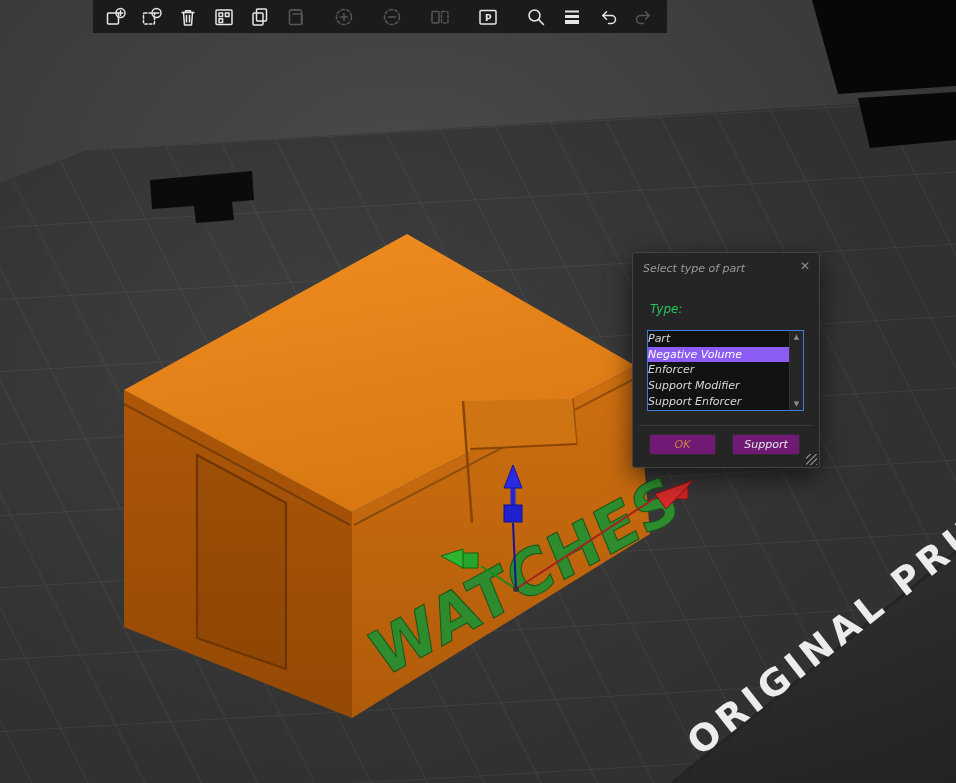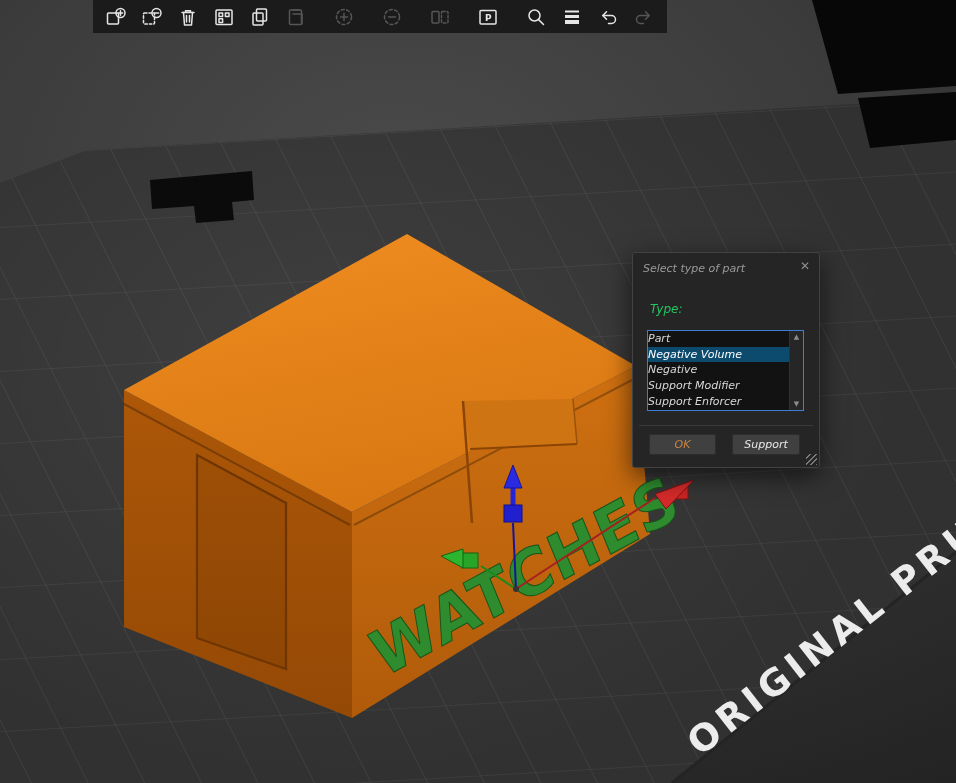--- a/index.html
+++ b/index.html
@@ -26,25 +26,25 @@
     position:absolute;left:632px;top:252px;width:186px;height:214px;z-index:20;
     background:#252526;border:1px solid #424242;border-radius:3px;
     box-shadow:0 8px 26px rgba(0,0,0,.6);color:#ddd;font-size:11px;font-style:italic;
   }
   .dialog-title{position:absolute;left:10px;top:9px;color:#9b9b9b;font-size:11px;}
   .dialog-close{position:absolute;right:9px;top:6px;color:#8f8f8f;font-size:12px;cursor:pointer;}
   .type-label{position:absolute;left:17px;top:49px;font-size:12px;color:#22c55e;}
   .listbox{position:absolute;left:14px;top:77px;width:155px;height:79px;background:#121212;border:1px solid #3d7edb;display:flex;}
   .list-items{flex:1;overflow:hidden;}
   .list-row{height:15.7px;line-height:15.7px;font-size:11px;color:#d8d8d8;white-space:nowrap;cursor:pointer;}
-  .list-row.selected{background:#0c4a6e;color:#fff;}
+  .list-row.selected{background:#8b5cf6;color:#fff;}
   .list-scroll{width:13px;background:#262626;border-left:1px solid #323232;display:flex;flex-direction:column;justify-content:space-between;align-items:center;font-size:7px;color:#8d8d8d;padding:2px 0;}
   .scroll-arrow{cursor:pointer;line-height:8px;}
   .dialog-sep{position:absolute;left:6px;right:6px;top:172px;border-top:1px solid #3a3a3a;}
-  .btn{position:absolute;top:181px;height:21px;background:#404040;border:1px solid #2d2d2d;border-radius:2px;font-size:11px;text-align:center;line-height:19px;cursor:pointer;box-sizing:border-box;}
+  .btn{position:absolute;top:181px;height:21px;background:#701a75;border:1px solid #2d2d2d;border-radius:2px;font-size:11px;text-align:center;line-height:19px;cursor:pointer;box-sizing:border-box;}
   .btn-ok{left:16px;width:67px;color:#cd853f;}
   .btn-cancel{left:99px;width:68px;color:#e8e8e8;}
   .resize-grip{position:absolute;right:2px;bottom:2px;width:11px;height:11px;cursor:nwse-resize;
     background:repeating-linear-gradient(135deg,transparent 0 2.5px,#7a7a7a 2.5px 4px);}
 </style>
 </head>
 <body>
 
 <div id="app">
 
@@ -224,21 +224,21 @@
   </div>
 
   <div class="dialog">
     <div class="dialog-title">Select type of part</div>
     <div class="dialog-close">✕</div>
     <div class="type-label">Type:</div>
     <div class="listbox">
       <div class="list-items">
         <div class="list-row">Part</div>
         <div class="list-row selected">Negative Volume</div>
-        <div class="list-row">Negative</div>
+        <div class="list-row">Enforcer</div>
         <div class="list-row">Support Modifier</div>
         <div class="list-row">Support Enforcer</div>
       </div>
       <div class="list-scroll">
         <span class="scroll-arrow">▲</span>
         <span class="scroll-arrow">▼</span>
       </div>
     </div>
     <div class="dialog-sep"></div>
     <div class="btn btn-ok">OK</div>

